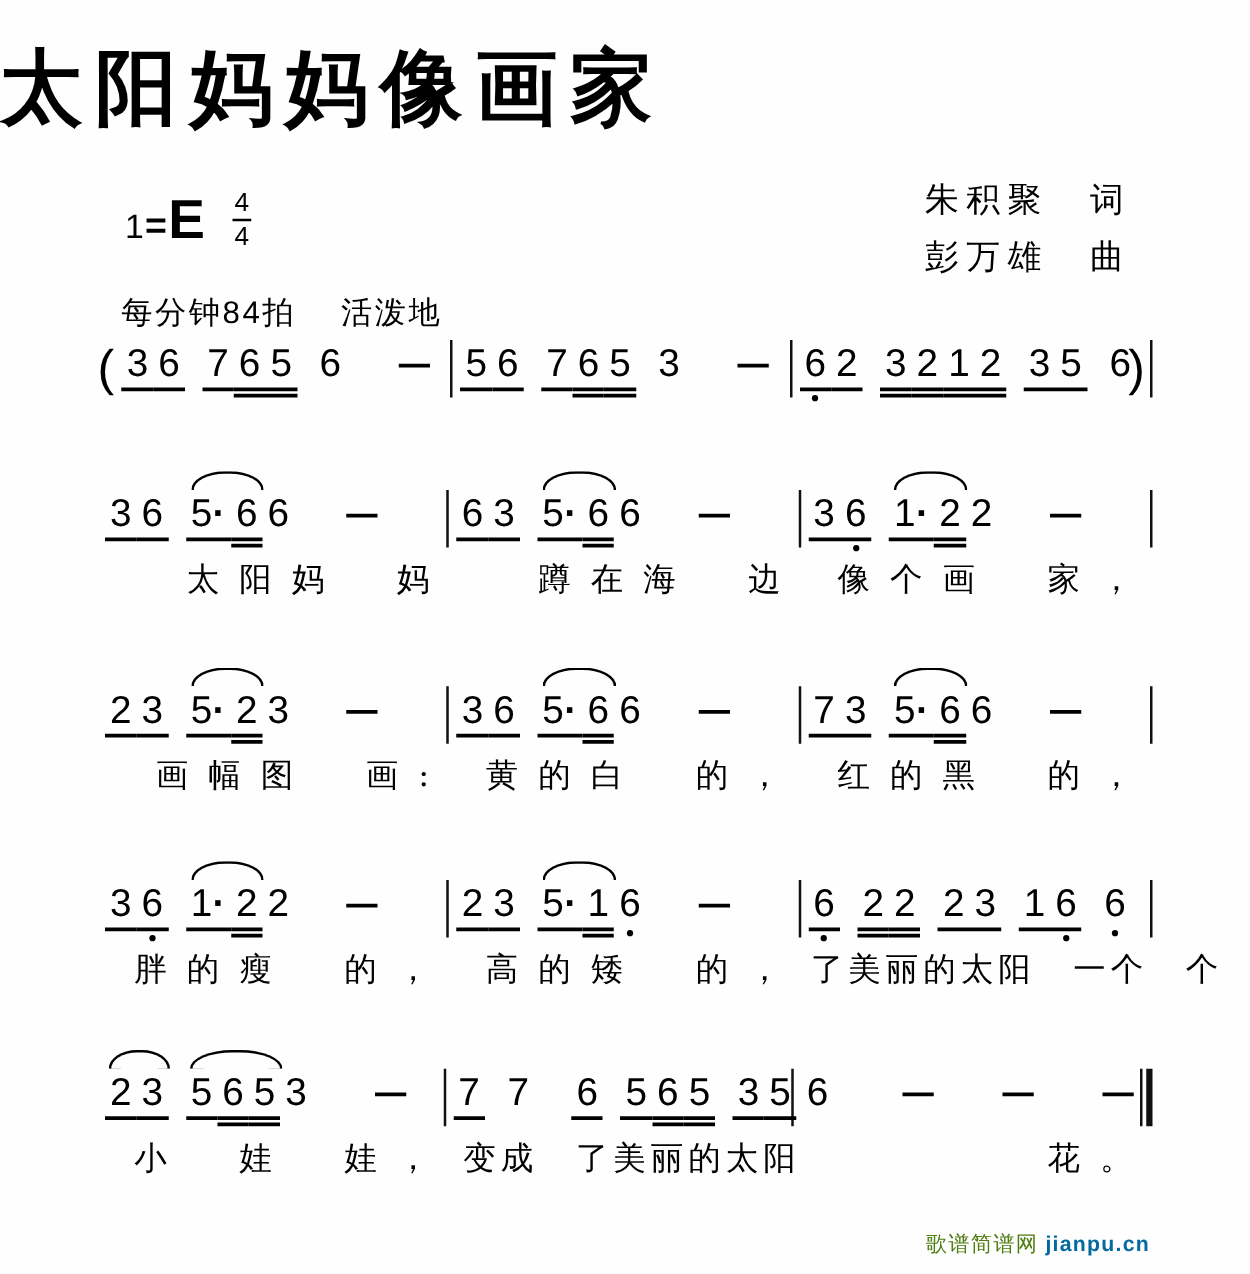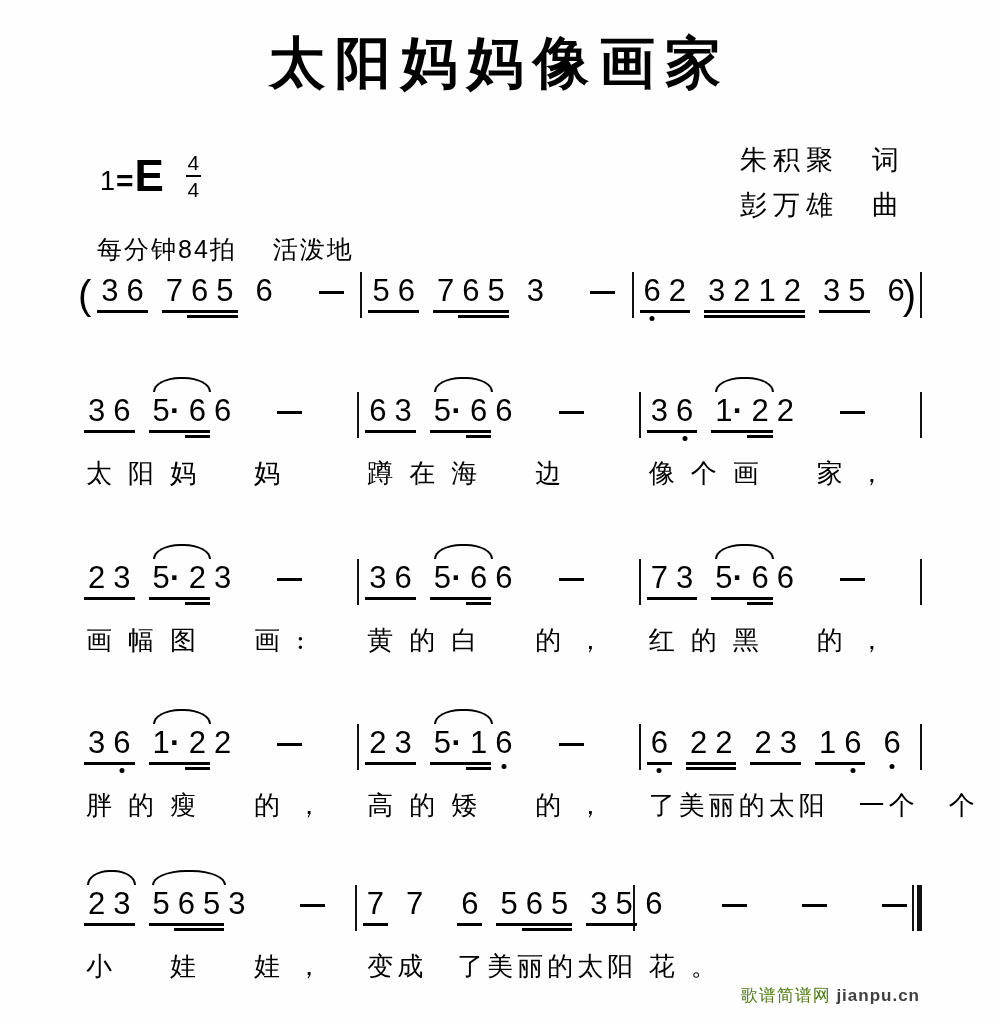--- a/index.html
+++ b/index.html
@@ -2,22 +2,22 @@
 <html><head>
 <meta charset="utf-8">
 <style>
   html,body{margin:0;padding:0;background:#fff;}
   .page{
     position:relative;width:1000px;height:1019px;background:#fefefe;
     font-family:"Liberation Sans",sans-serif;color:#000;overflow:hidden;
   }
   
   .title{
-    position:absolute;top:26px;left:0;width:100%;text-align:center;
-    font-family:Liberation Serif, serif;font-size:56px;font-weight:900;
+    position:absolute;top:26px;left:0;width:100%;
+    font-family:Liberation Serif, serif;font-size:66px;font-weight:900;
     letter-spacing:10px;white-space:nowrap;
   }
   .credits{
     position:absolute;top:138px;right:95px;text-align:left;
     font-size:27px;letter-spacing:6px;line-height:45px;white-space:nowrap;
   }
   .keysig{position:absolute;left:100px;top:152px;display:flex;align-items:center;}
   .k1{font-size:27px;margin-top:10px;}
   .keq{font-size:30px;font-weight:bold;margin:10px 1px 0 1px;}
   .kE{font-size:44px;font-weight:600;line-height:40px;}
@@ -37,21 +37,21 @@
   .lowdot{position:absolute;left:50%;transform:translateX(-50%);width:5px;height:5px;border-radius:50%;background:#000;}
   .dash{display:inline-block;width:17px;height:3px;background:#000;margin-bottom:14px;}
   .bar{width:2px;height:46px;background:#111;margin-bottom:-10px;}
   .bar-final{display:flex;align-items:flex-end;gap:3px;margin-bottom:-10px;}
   .bar-final .thin{width:2px;height:46px;background:#111;}
   .bar-final .thick{width:5px;height:46px;background:#111;}
   .paren{font-size:40px;line-height:38px;margin-bottom:-6px;font-weight:400;}
   .paren.close{margin-right:4px;}
   .slur{position:absolute;height:13px;border:2px solid #000;border-bottom:none;
         border-radius:55% 55% 0 0 / 120% 120% 0 0;}
-  .lyrics-row{display:flex;margin-top:28px;}
+  .lyrics-row{display:flex;margin-top:18px;text-align:right;}
   .lyric-cell{flex:1 1 0;font-family:"DejaVu Serif",serif;font-size:26px;letter-spacing:16px;
               padding-left:8px;white-space:nowrap;min-width:0;}
   .lyric-cell.dense{letter-spacing:4px;}
   .mb1{margin-bottom:62px;} .mb2{margin-bottom:46px;} .mb3{margin-bottom:44px;} .mb4{margin-bottom:40px;}
   
   .watermark{position:absolute;top:984px;right:80px;font-size:17px;letter-spacing:1px;white-space:nowrap;}
   .wm-name{color:#8f8c83;}
   .wm-url{font-weight:bold;}
 </style>
 </head>
@@ -275,16 +275,16 @@
         <div class="lyrics-row">
           <div class="lyric-cell">小　娃　娃，</div>
           <div class="lyric-cell dense">变成　了美丽的太阳</div>
           <div class="lyric-cell">花。</div>
         </div>
       </div>
     </div>
 
   <div class="watermark">
     <span class="wm-name" style="color: #4d7c0f;">歌谱简谱网 </span>
-    <span class="wm-url" style="color: #404040;">jianpu.cn</span>
+    <span class="wm-url" style="color: #0369a1;">jianpu.cn</span>
   </div>
 
 </div>
 
 </body></html>

